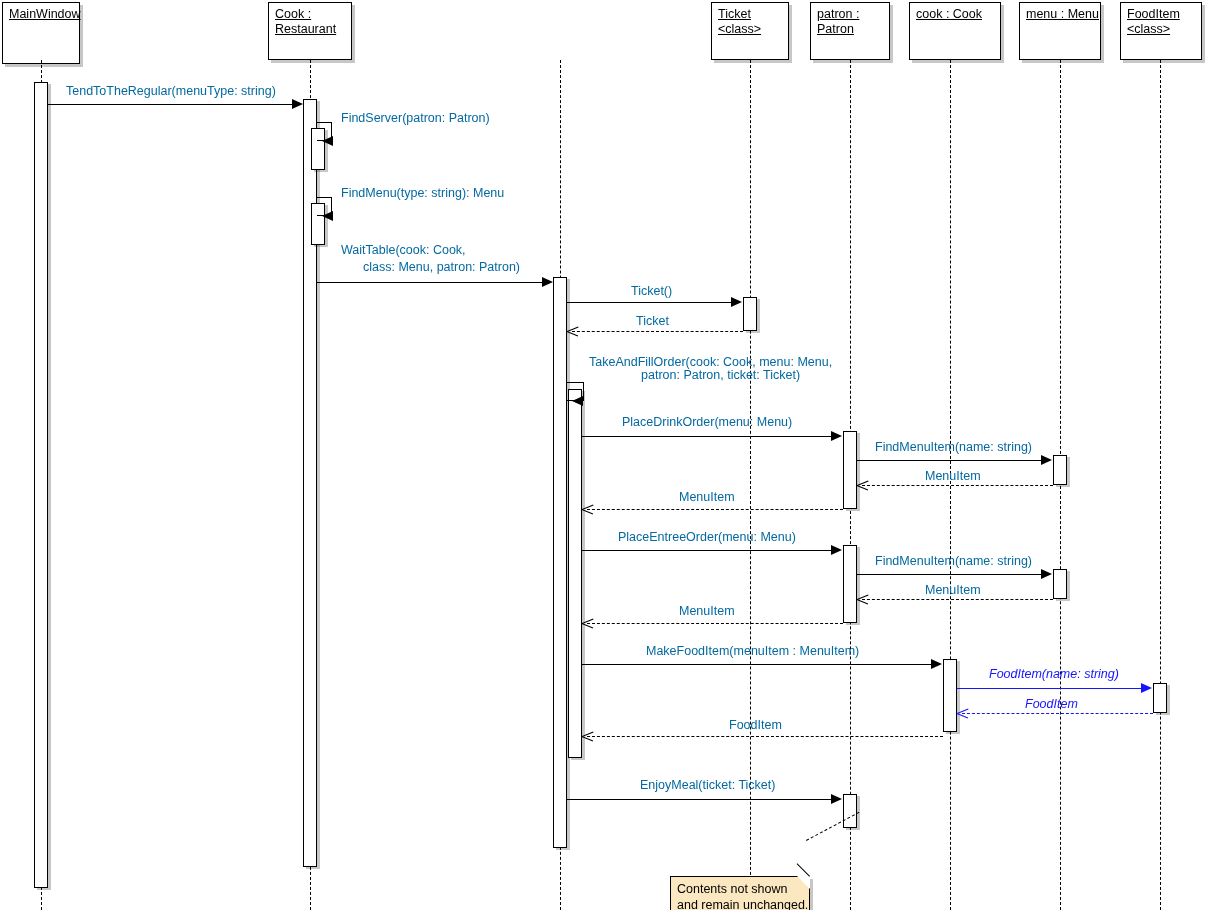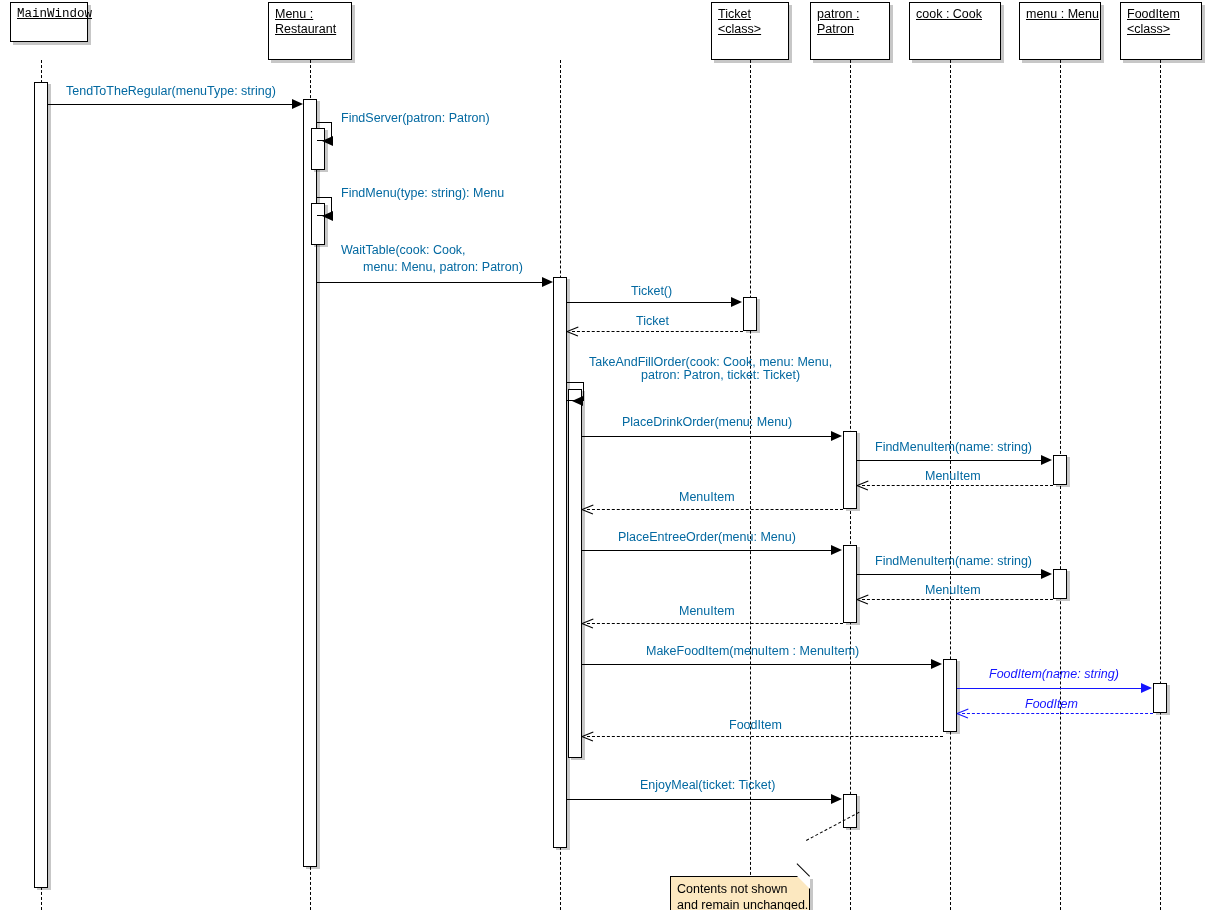--- a/index.html
+++ b/index.html
@@ -158,25 +158,25 @@
     height: 0;
     border-top: 1px dashed #000000;
     transform-origin: 0 0;
   }
 </style>
 </head>
 <body>
 
 <div id="canvas">
 
-  <div class="lifeline-head" style="left:10px;  top:2px;  width:78px;  height:40px;font-family:Liberation Mono, monospace;">
+  <div class="lifeline-head" style="left:2px;  top:2px;  width:78px;  height:62px;">
     <span class="ln">MainWindow</span>
   </div>
   <div class="lifeline-head" style="left:268px; top:2px;  width:84px;  height:58px;">
-    <span class="ln">Menu :</span>
+    <span class="ln">Cook :</span>
     <span class="ln">Restaurant</span>
   </div>
   <div class="lifeline-head" style="left:711px; top:2px;  width:78px;  height:58px;">
     <span class="ln">Ticket</span>
     <span class="ln">&lt;class&gt;</span>
   </div>
   <div class="lifeline-head" style="left:810px; top:2px;  width:80px;  height:58px;">
     <span class="ln">patron :</span>
     <span class="ln">Patron</span>
   </div>
@@ -230,21 +230,21 @@
 
   <div class="label" style="left:341px; top:111px;">FindServer(patron: Patron)</div>
   <div class="selfcall" style="left:317px; top:122px; width:15px; height:19px;"></div>
   <div class="head-solid-l" style="left:322px; top:136px;"></div>
 
   <div class="label" style="left:341px; top:186px;">FindMenu(type: string): Menu</div>
   <div class="selfcall" style="left:317px; top:197px; width:15px; height:19px;"></div>
   <div class="head-solid-l" style="left:322px; top:211px;"></div>
 
   <div class="label" style="left:341px; top:243px;">WaitTable(cook: Cook,</div>
-  <div class="label" style="left:363px; top:260px;">menu: Menu, patron: Patron)</div>
+  <div class="label" style="left:363px; top:260px;">class: Menu, patron: Patron)</div>
   <div class="msg-line" style="left:317px; top:282px; width:226px;"></div>
   <div class="head-solid-r" style="left:542px; top:277px;"></div>
 
   <div class="label" style="left:631px; top:284px;">Ticket()</div>
   <div class="msg-line" style="left:567px; top:302px; width:165px;"></div>
   <div class="head-solid-r" style="left:731px; top:297px;"></div>
 
   <div class="label" style="left:636px; top:314px;">Ticket</div>
   <div class="msg-line dashed" style="left:572px; top:331px; width:171px;"></div>
   <div class="head-open-l" style="left:567px; top:326px;">

